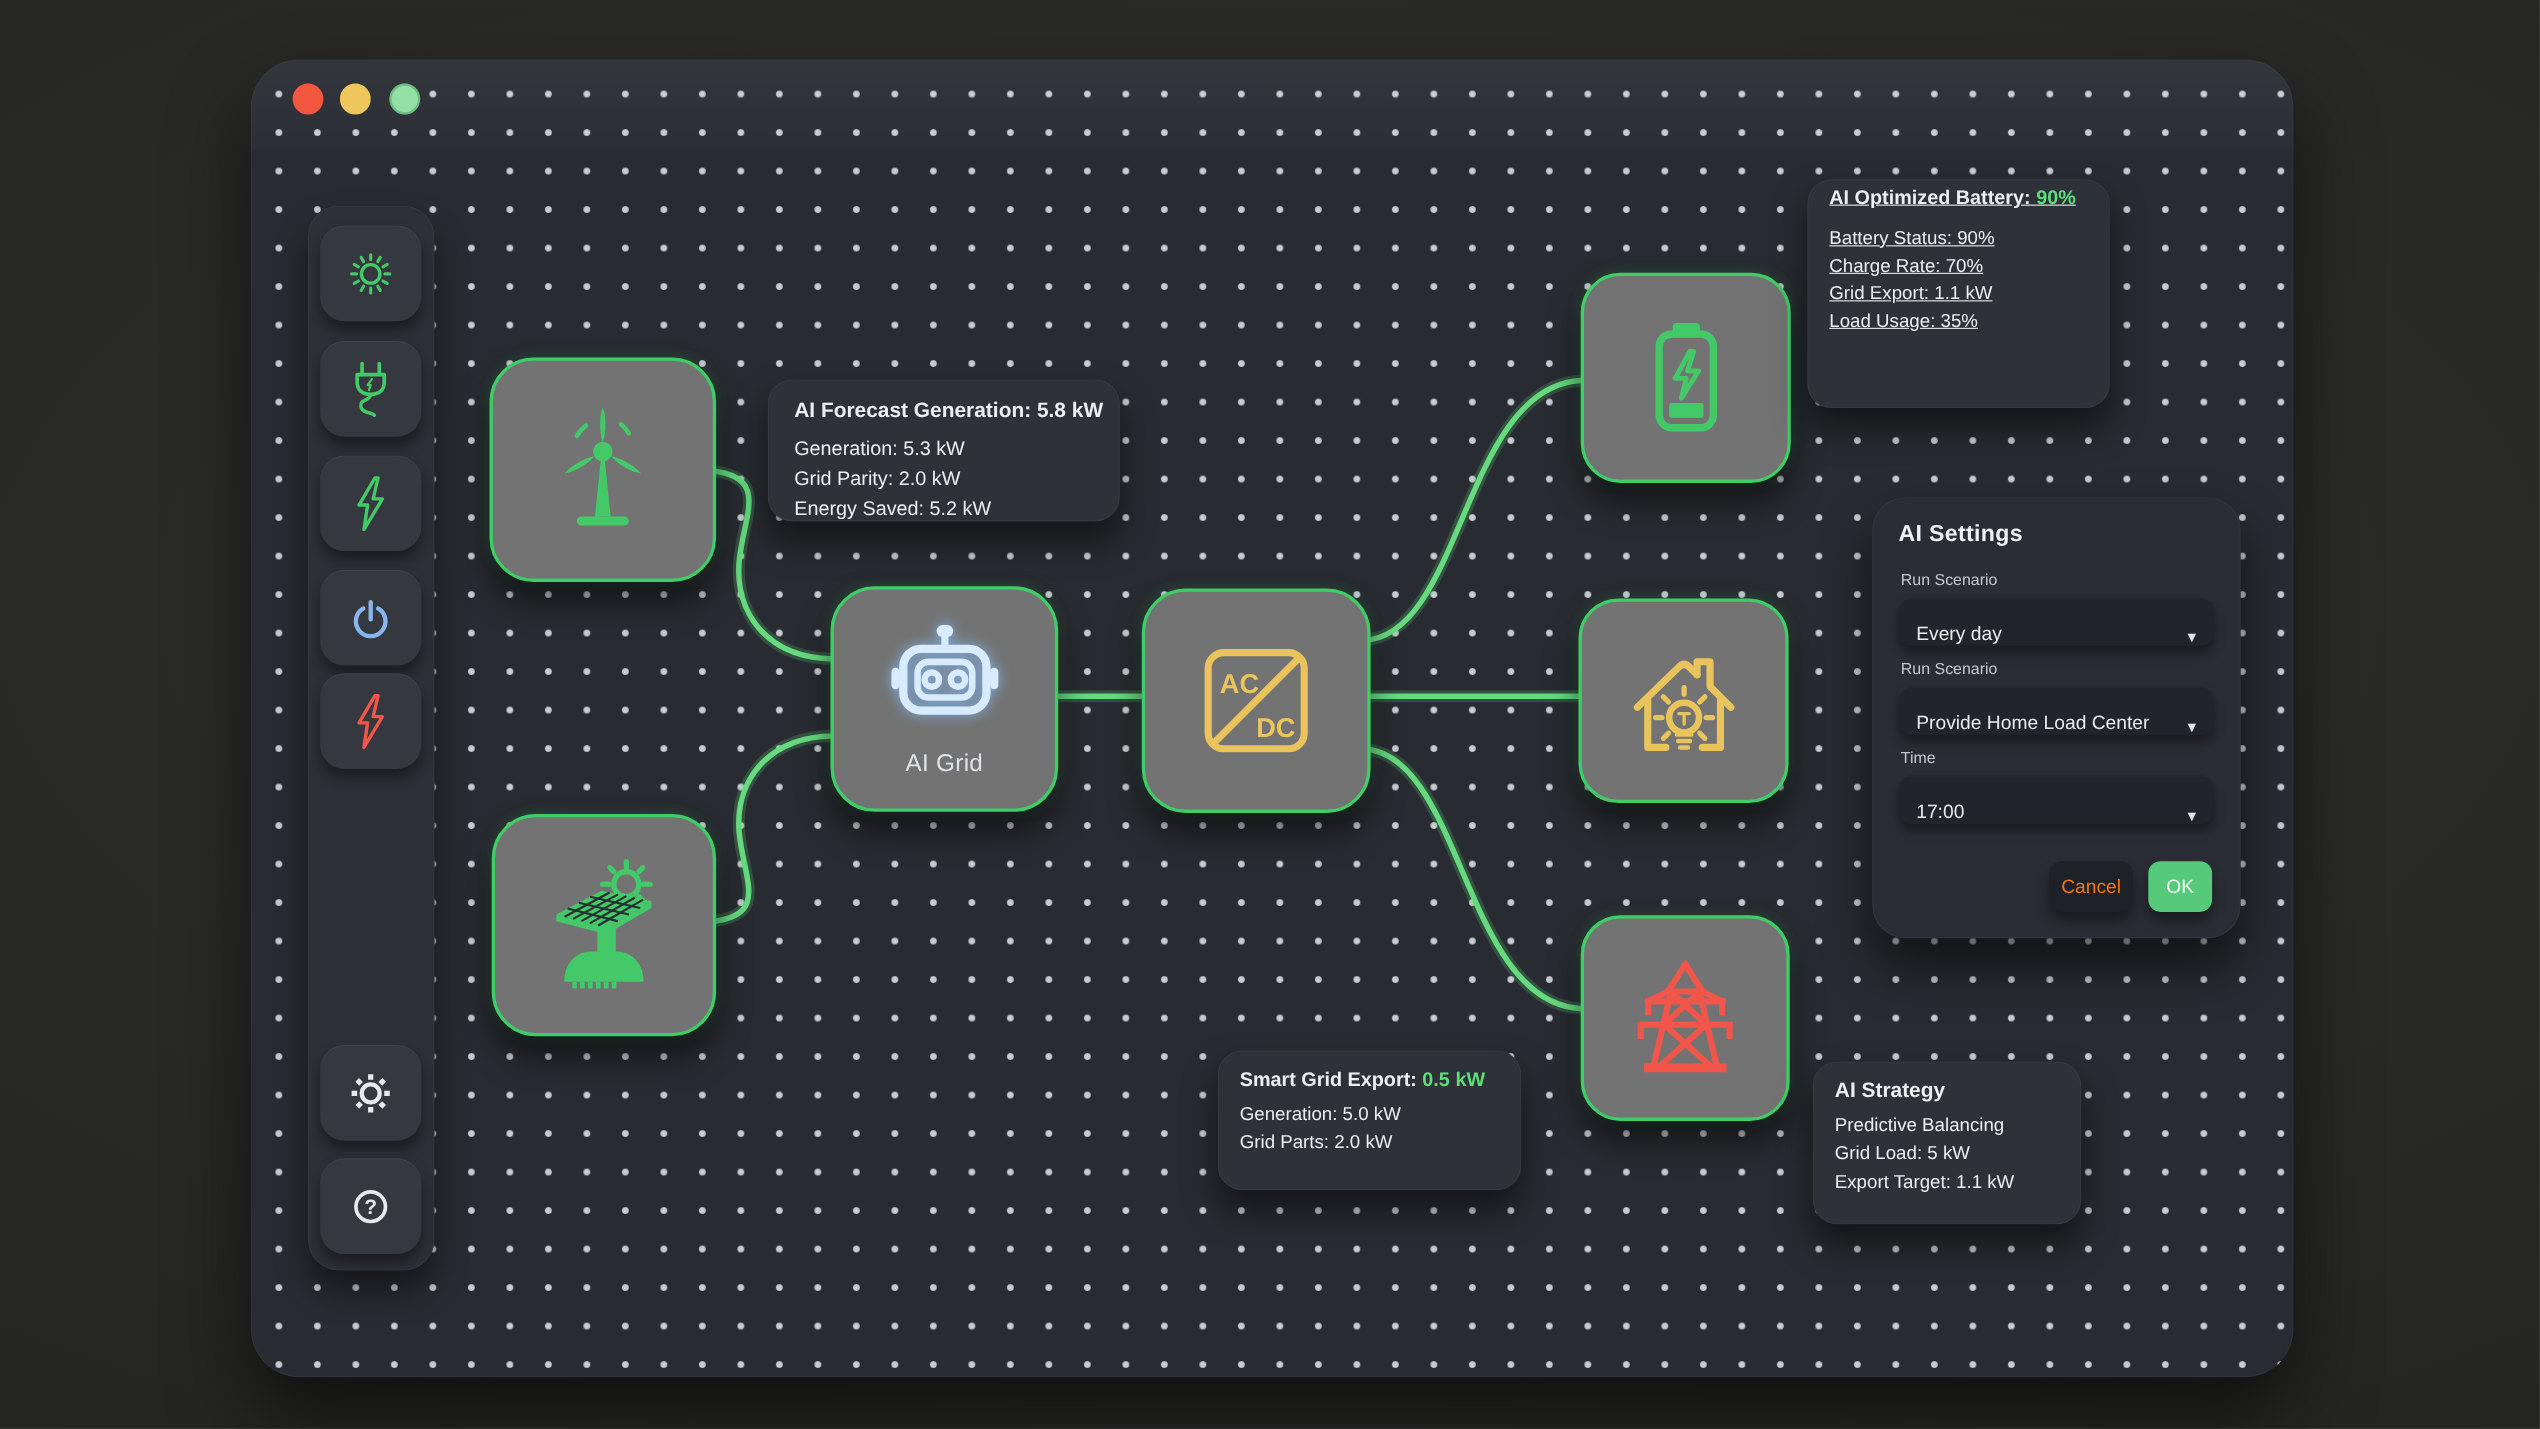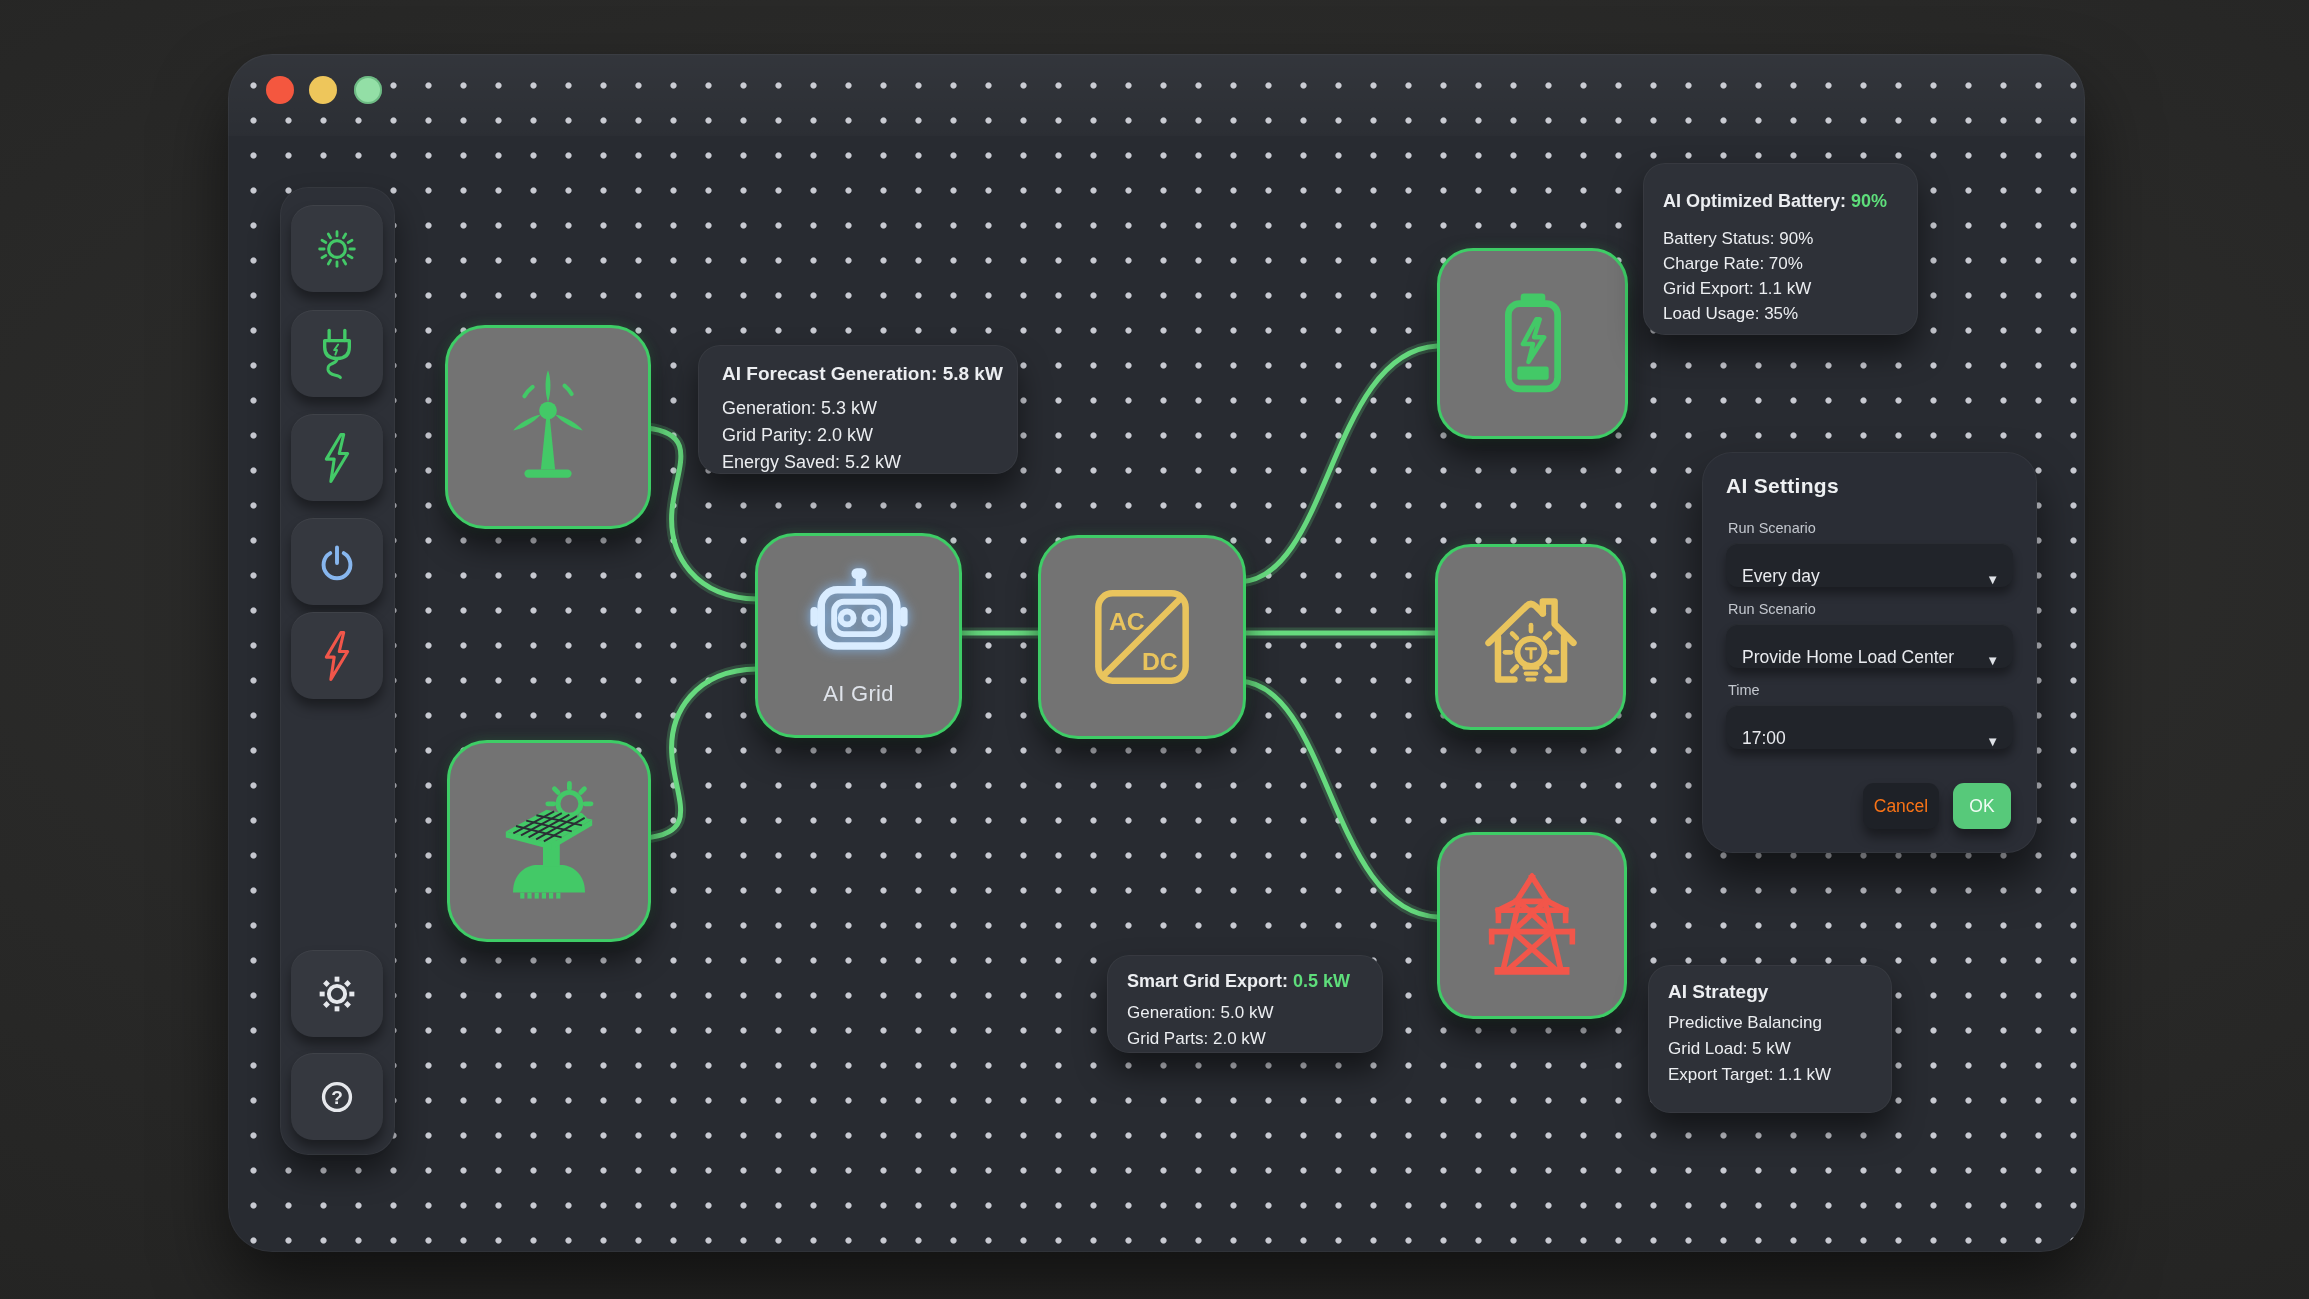--- a/index.html
+++ b/index.html
@@ -333,32 +333,32 @@
   </svg>
 </div>
 
 <div class="tip" style="left:698px;top:345px;width:320px;height:129px;">
   <div class="t-title">AI Forecast Generation: 5.8 kW</div>
   <div class="t-line">Generation: 5.3 kW</div>
   <div class="t-line">Grid Parity: 2.0 kW</div>
   <div class="t-line">Energy Saved: 5.2 kW</div>
 </div>
 
-<div class="tip" style="left:1643px;top:163px;width:275px;height:172px;padding:28px 20px;">
+<div class="tip" style="left:1643px;top:163px;width:275px;height:208px;padding:6px 20px;text-decoration:underline;">
   <div class="t-title" style="font-size:18px;margin-bottom:8px;">
     <span>AI Optimized Battery:</span>
     <span class="green-val">90%</span>
   </div>
   <div class="t-line" style="font-size:17px;line-height:25px;margin-top:14px;">Battery Status: 90%</div>
   <div class="t-line" style="font-size:17px;line-height:25px;">Charge Rate: 70%</div>
   <div class="t-line" style="font-size:17px;line-height:25px;">Grid Export: 1.1 kW</div>
   <div class="t-line" style="font-size:17px;line-height:25px;">Load Usage: 35%</div>
 </div>
 
-<div class="tip" style="left:1107px;top:955px;width:276px;height:98px;padding:16px 20px;">
+<div class="tip" style="left:1107px;top:955px;width:276px;height:127px;padding:16px 20px;">
   <div class="t-title" style="font-size:18px;margin-bottom:8px;">
     <span>Smart Grid Export:</span>
     <span class="green-val">0.5 kW</span>
   </div>
   <div class="t-line" style="font-size:17px;line-height:26px;">Generation: 5.0 kW</div>
   <div class="t-line" style="font-size:17px;line-height:26px;">Grid Parts: 2.0 kW</div>
 </div>
 
 <div class="tip" style="left:1648px;top:965px;width:244px;height:148px;padding:16px 20px;">
   <div class="t-title" style="font-size:19px;margin-bottom:7px;">AI Strategy</div>

